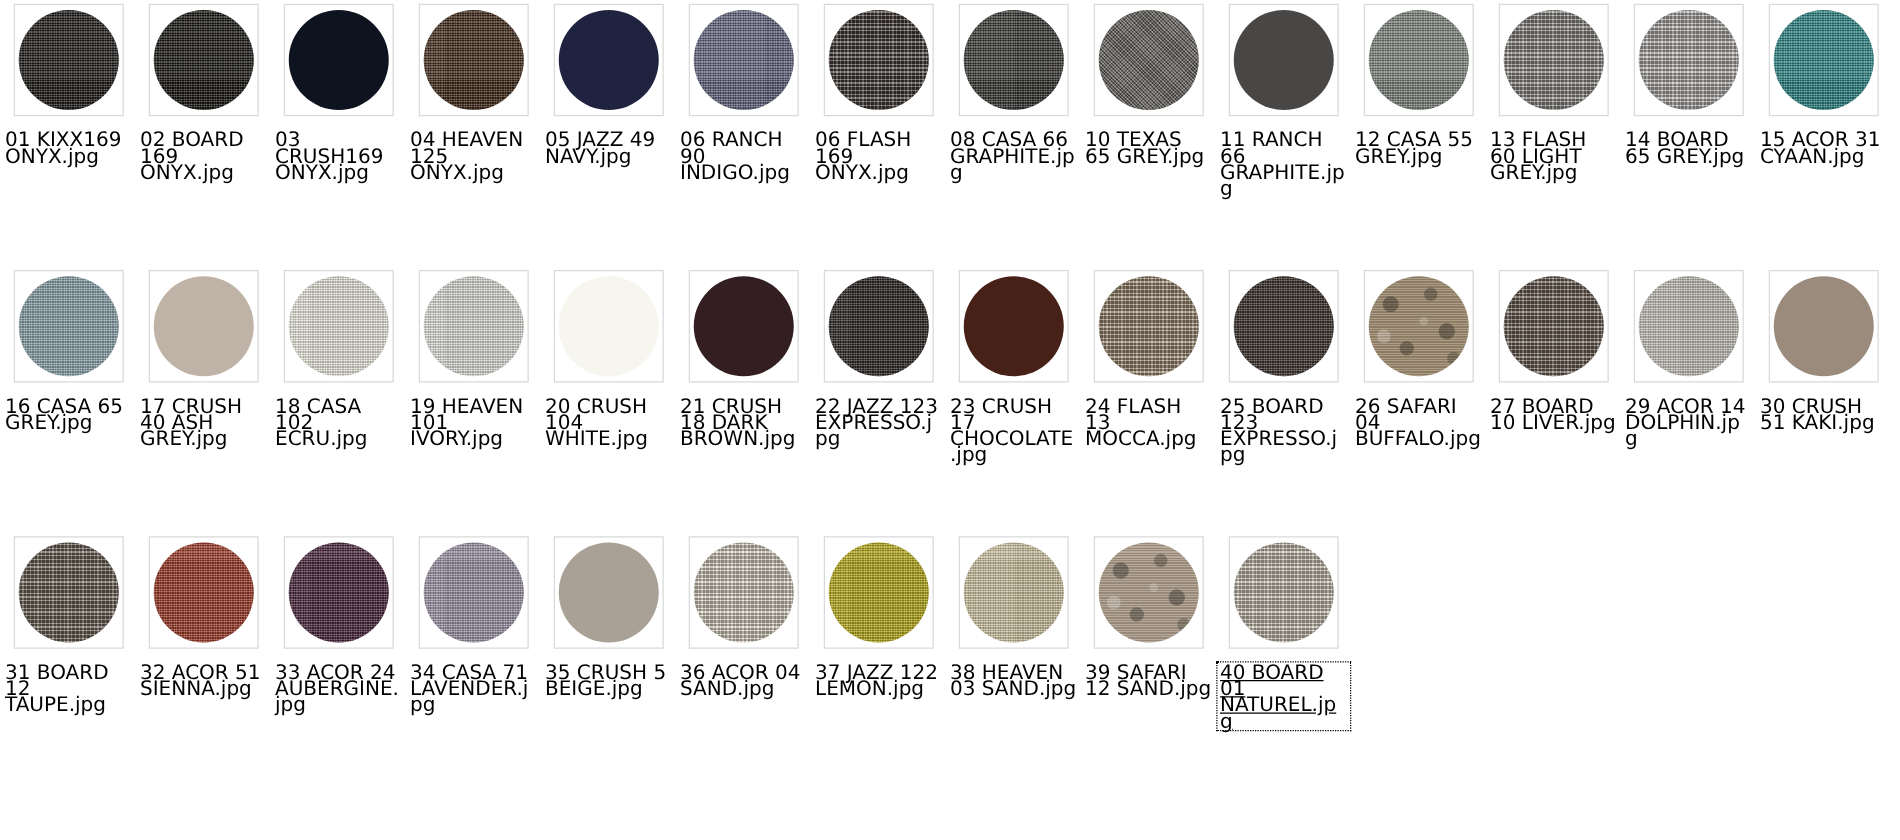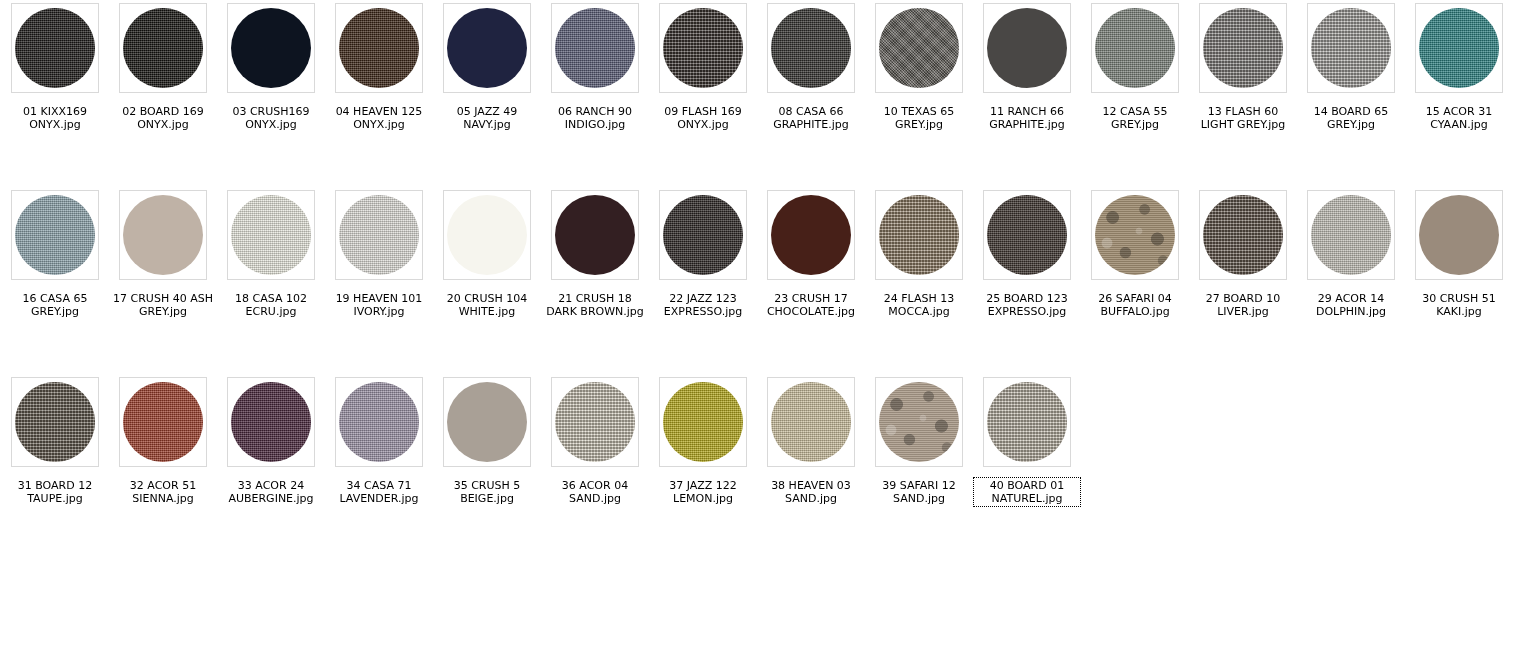--- a/index.html
+++ b/index.html
@@ -85,32 +85,32 @@
       radial-gradient(circle at 38% 72%, rgba(0,0,0,0.28) 0 7%, transparent 8%),
       radial-gradient(circle at 15% 60%, rgba(255,255,255,0.22) 0 6%, transparent 7%),
       radial-gradient(circle at 55% 45%, rgba(255,255,255,0.18) 0 5%, transparent 6%),
       radial-gradient(circle at 85% 82%, rgba(0,0,0,0.22) 0 5%, transparent 6%),
       repeating-linear-gradient(0deg, rgba(255,255,255,0.14) 0 1px, rgba(0,0,0,0.12) 1px 2px);
   }
   .swatch.flat::after { content: none; }
 
   .label {
     margin-top: 10px;
-    font-size: 11px;
+    font-size: 16px;
     line-height: 13px;
     color: #000000;
-    text-align: center;
     width: 108px;
     word-wrap: break-word;
     padding: 1px 2px;
     box-sizing: border-box;
     border: 1px solid transparent;
   }
   .label.focused {
     border: 1px dotted #000000;
+    text-decoration: underline;
   }
 </style>
 </head>
 <body>
 
 <div id="grid">
     <div class="item">
       <div class="tile">
         <div class="swatch weave" style="background: rgb(27, 25, 23);"></div>
       </div>
@@ -143,21 +143,21 @@
     <div class="item">
       <div class="tile">
         <div class="swatch weave" style="background: rgb(87, 90, 115);"></div>
       </div>
       <div class="label">06 RANCH 90 INDIGO.jpg</div>
     </div>
     <div class="item">
       <div class="tile">
         <div class="swatch weave2" style="background: rgb(67, 60, 55);"></div>
       </div>
-      <div class="label">09 FLASH 169 ONYX.jpg</div>
+      <div class="label">06 FLASH 169 ONYX.jpg</div>
     </div>
     <div class="item">
       <div class="tile">
         <div class="swatch weave" style="background: rgb(48, 47, 44);"></div>
       </div>
       <div class="label">08 CASA 66 GRAPHITE.jpg</div>
     </div>
     <div class="item">
       <div class="tile">
         <div class="swatch grain" style="background: rgb(93, 90, 85);"></div>

